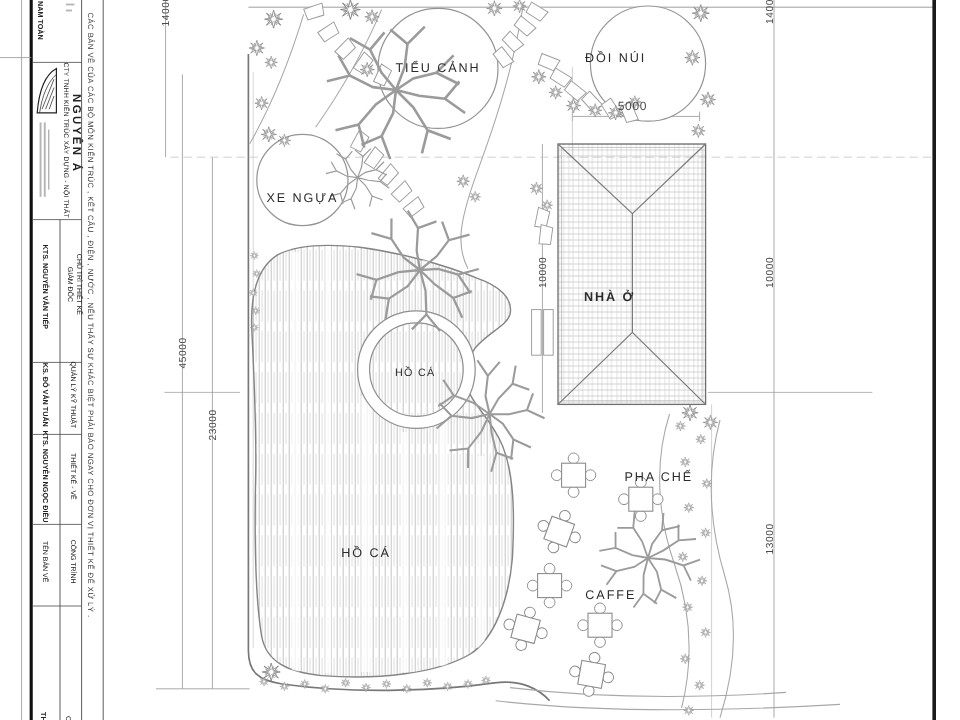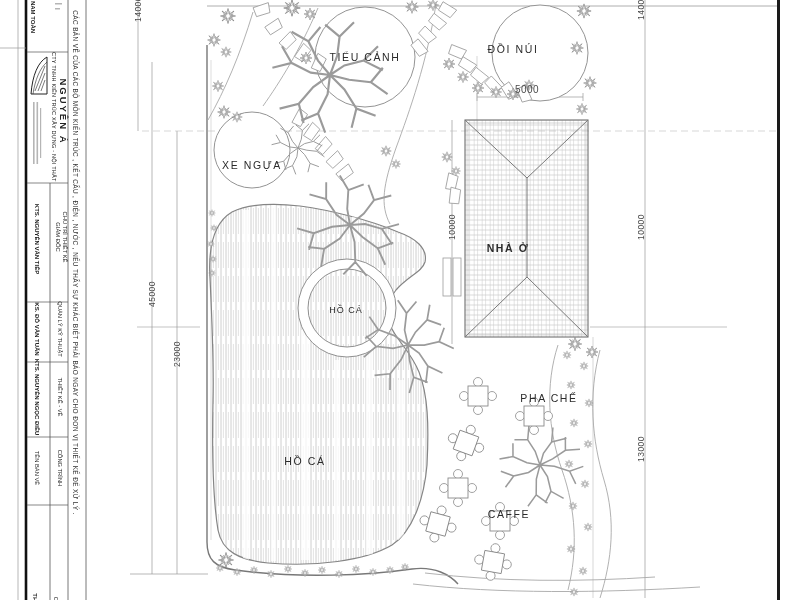--- a/index.html
+++ b/index.html
@@ -271,21 +271,21 @@
   </g>
 </svg>
 
 <div class="lbl" style="left:365px;top:57px;">TIỂU CẢNH</div>
 <div class="lbl" style="left:513px;top:49px;">ĐỒI NÚI</div>
 <div class="lbl" style="left:252px;top:165px;">XE NGỰA</div>
 <div class="lbl bold" style="left:508px;top:248px;text-align:right;">NHÀ Ở</div>
 <div class="lbl" style="left:549px;top:355px;margin-top:43px;">PHA CHẾ</div>
 <div class="lbl small" style="left:346px;top:310px;">HỒ CÁ</div>
 <div class="lbl" style="left:305px;top:461px;">HỒ CÁ</div>
-<div class="lbl" style="left:487px;top:514px;padding-left:44px;">CAFFE</div>
+<div class="lbl" style="left:487px;top:496px;padding-left:44px;">CAFFE</div>
 
 <div class="dim rotm90" style="left:122px;top:289px;width:60px;">45000</div>
 <div class="dim rotm90" style="left:147px;top:349px;width:60px;">23000</div>
 <div class="dim rotm90" style="left:108px;top:4px;width:60px;">14000</div>
 <div class="dim rotm90" style="left:611px;top:2px;width:60px;">14000</div>
 <div class="dim rotm90" style="left:422px;top:222px;width:60px;">10000</div>
 <div class="dim rotm90" style="left:611px;top:222px;width:60px;">10000</div>
 <div class="dim rotm90" style="left:611px;top:444px;width:60px;">13000</div>
 <div class="hdim" style="left:527px;top:89px;">5000</div>
 

